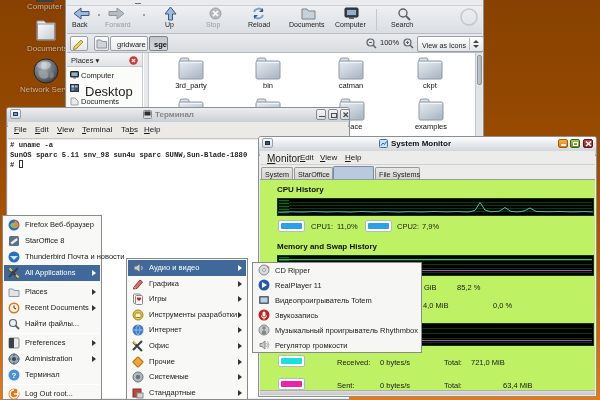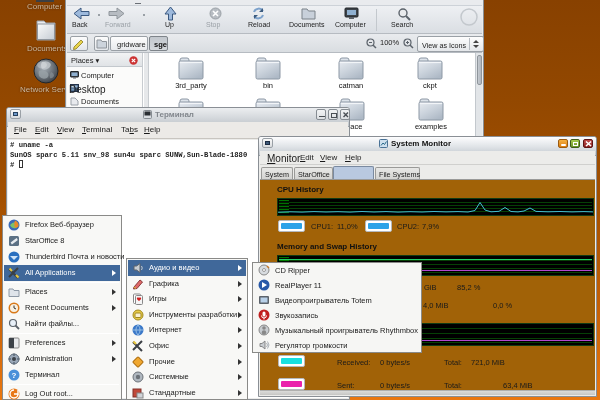--- a/index.html
+++ b/index.html
@@ -175,21 +175,21 @@
           <rect x="1.5" y="1.5" width="6" height="3.5" fill="#8fb0d0"></rect>
           <rect x="3" y="6.5" width="3" height="1" fill="#5c636b"></rect>
         </svg>
       <div class="lbl" style="left:14px;top:18px;font-size:7.5px;color:#222;">Computer</div>
       <svg class="abs" style="left:3px;top:31px;" width="9" height="8" viewBox="0 0 9 8">
           <rect x="0.5" y="0.5" width="8" height="7" fill="#3c5878" stroke="#23324a"></rect>
           <rect x="1.5" y="1.5" width="2.5" height="2" fill="#c8d8e8"></rect>
           <rect x="5" y="1.5" width="2.5" height="2" fill="#9ab8d4"></rect>
           <rect x="1.5" y="4.5" width="2.5" height="2" fill="#7898b8"></rect>
         </svg>
-      <div class="lbl" style="left:2px;top:31px;font-size:10px;color:#222;">Desktop</div>
+      <div class="lbl" style="left:18px;top:31px;font-size:13px;color:#222;">Desktop</div>
       <svg class="abs" style="left:3px;top:44px;" width="9" height="9" viewBox="0 0 9 9">
           <path d="M1 1 h4 l3 3 v4 h-7 z" fill="#e8eaee" stroke="#9aa0a8"></path>
         </svg>
       <div class="lbl" style="left:14px;top:44px;font-size:7.5px;color:#222;">Documents</div>
     </div>
     <div class="abs" style="left:77px;top:0;bottom:0;width:5px;background:#e6e8ea;border-right:1px solid #c8ccd0;"></div>
 
     <svg width="0" height="0">
         <defs>
       <linearGradient id="nf" x1="0" y1="0" x2="0.7" y2="1">
@@ -320,21 +320,21 @@
       </div>
     <div class="abs" style="left:73px;top:1px;width:41px;height:14px;background:#b9c9e0;border:1px solid #7a8aa0;border-bottom:none;border-radius:2px 2px 0 0;">
         <div class="lbl" style="left:3px;top:12px;font-size:13px;color:#111;margin-left:13px;">Resources</div>
       </div>
     <div class="abs" style="left:115px;top:2px;width:45px;height:13px;background:linear-gradient(#e8e8e6,#d2d2d0);border:1px solid #9a9a98;border-bottom:none;border-radius:2px 2px 0 0;">
         <div class="lbl" style="left:3px;top:2px;font-size:7.2px;color:#222;">File Systems</div>
       </div>
     <div class="abs" style="left:0;right:0;bottom:0;height:1px;background:#9a9a98;"></div>
   </div>
 
-  <div class="abs" style="left:1px;right:1px;top:43px;bottom:6px;background:#a16207;text-align:center;">
+  <div class="abs" style="left:1px;right:1px;top:43px;bottom:6px;background:#bef264;text-align:center;">
     <div class="lbl" style="left:17px;top:5px;font-size:8px;font-weight:bold;color:#111;">CPU History</div>
 
     <div class="graph" style="left:17px;top:18px;width:317px;height:18px;">
       <div class="gline" style="top:3px;"></div>
         <div class="gline" style="top:6px;"></div>
       <div class="gline" style="top:9px;"></div>
         <div class="gline" style="top:12px;"></div>
       <div class="abs" style="left:1px;top:1px;width:10px;bottom:1px;background:repeating-linear-gradient(180deg,#009000 0px,#009000 1px,#001200 1px,#001200 3px);opacity:0.8;"></div>
       <svg class="abs" style="left:0;top:0;" width="315" height="16" viewBox="0 0 315 16">
         <path d="M0 13.2 L12 12.8 L24 13.1 L36 12.6 L48 13 L60 12.7 L72 13.1 L84 12.5 L96 13 L108 12.6 L120 13.1 L132 12.7 L144 13 L156 12.5 L168 12.9 L180 12.6 L190 13 L197 11.5 L202 3.5 L207 11 L213 12.8 L221 12.3 L227 8.5 L233 12.5 L240 12.9 L246 12 L252 9 L258 12.4 L270 12.8 L282 12.5 L294 12.9 L306 12.6 L315 12.9" fill="none" stroke="#45bcd4" stroke-width="1"></path>
@@ -388,21 +388,21 @@
         <i style="background:#ea22ac;"></i>
       </div>
     <div class="stxt" style="left:77px;top:201px;">Sent:</div>
     <div class="stxt" style="left:120px;top:201px;">0 bytes/s</div>
     <div class="stxt" style="left:184px;top:201px;">Total:</div>
     <div class="stxt" style="left:211px;top:201px;padding-left:32px;">63,4 MiB</div>
   </div>
   <div class="abs" style="left:1px;right:1px;bottom:1px;height:5px;background:linear-gradient(#dcdcda,#c6c6c4);border-top:1px solid #b0b0ae;"></div>
 </div>
 
-<div id="menu1" class="abs" style="left:2px;top:215px;width:120px;height:185px;background:#f8f8f6;border:1px solid #8a8a88;">
+<div id="menu1" class="abs" style="left:2px;top:215px;width:100px;height:185px;background:#f8f8f6;border:1px solid #8a8a88;">
   <div class="mitem" style="top:1px;">
     <svg class="mico" viewBox="0 0 12 12">
         <circle cx="6" cy="6" r="5.5" fill="#3a6ab8"></circle>
         <path d="M2 6 q3 -4 8 -2 q1 3 -2 5 q-4 1 -6 -3z" fill="#7ec06a"></path>
         <path d="M7 1.5 q4 1.5 3.5 6 q-2 2 -4 0.5 q-1 -4 0.5 -6.5z" fill="#e88a2a"></path>
       </svg>
     <div class="mtxt">Firefox Веб-браузер</div>
   </div>
   <div class="mitem" style="top:17px;">
     <svg class="mico" viewBox="0 0 12 12">

